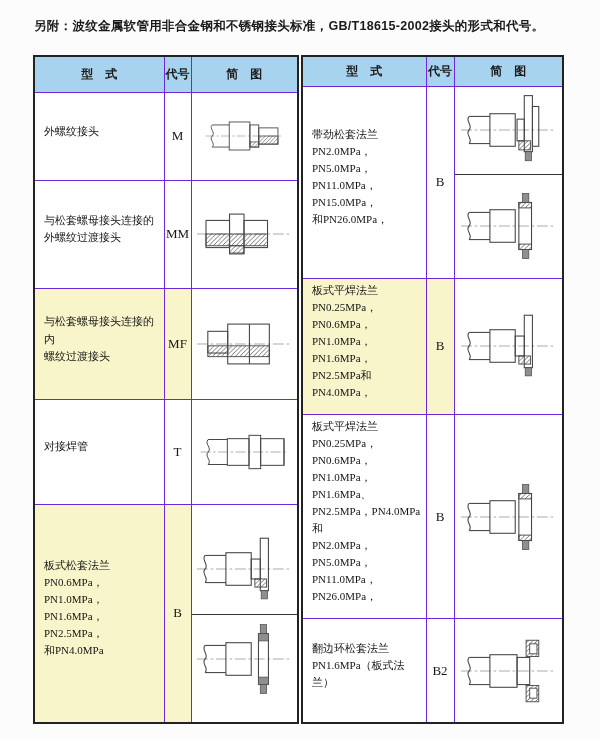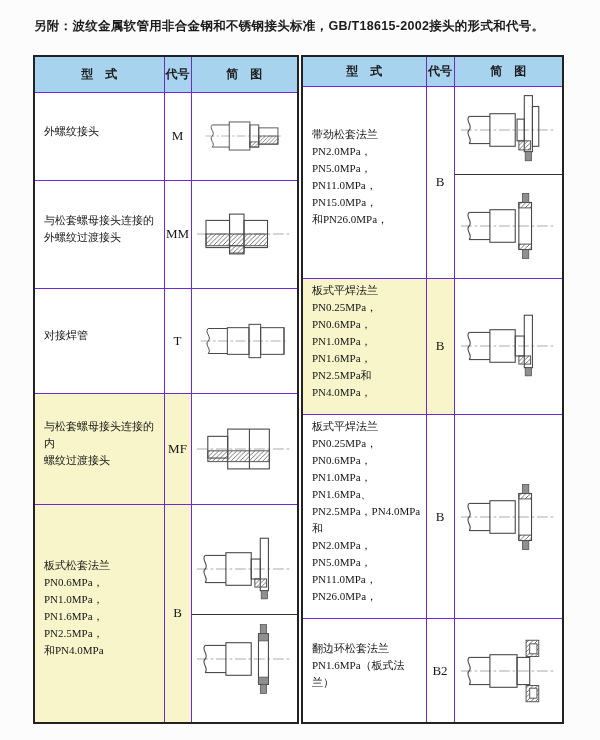--- a/index.html
+++ b/index.html
@@ -114,50 +114,50 @@
                 <line class="cl" x1="2" y1="42" x2="106" y2="42"></line>
                 <rect class="ln" x="12" y="27" width="26" height="30"></rect>
                 <rect class="ln" x="38" y="20" width="16" height="44"></rect>
                 <rect class="ln" x="54" y="27" width="26" height="30"></rect>
                 <rect class="ht" x="12" y="42" width="68" height="13"></rect>
                 <rect class="ht" x="38" y="55" width="16" height="8"></rect>
               </svg>
             </div>
           </td>
       </tr>
+      <tr class="r l3 hl" style="height:91px">
+        <td class="t">与松套螺母接头连接的内
+螺纹过渡接头</td>
+        <td class="c">MF</td>
+        <td class="d">
+            <div class="diag">
+              <svg viewBox="0 0 108 84" preserveAspectRatio="xMidYMid meet">
+                <line class="cl" x1="2" y1="42" x2="106" y2="42"></line>
+                <rect class="ln" x="14" y="28" width="22" height="24"></rect>
+                <rect class="ln" x="36" y="20" width="46" height="44"></rect>
+                <path class="ln" d="M60,20 V64"></path>
+                <rect class="ht" x="14" y="44" width="68" height="12"></rect>
+              </svg>
+            </div>
+          </td>
+      </tr>
       <tr class="r l4" style="height:86px">
         <td class="t">对接焊管</td>
         <td class="c">T</td>
         <td class="d">
             <div class="diag">
               <svg viewBox="0 0 108 84" preserveAspectRatio="xMidYMid meet">
                 <line class="cl" x1="2" y1="42" x2="106" y2="42"></line>
                 <path class="ln" d="M34,27 H11"></path>
                 <path class="ln" d="M34,57 H11"></path>
                 <path class="ln" d="M11,27 C6,32 16,37 11,42 C6,47 16,52 11,57"></path>
                 <rect class="ln" x="34" y="26" width="26" height="32"></rect>
                 <rect class="ln" x="60" y="22" width="14" height="40"></rect>
                 <rect class="ln" x="74" y="26" width="28" height="32"></rect>
                 <path class="ln" d="M102,26 V58"></path>
-              </svg>
-            </div>
-          </td>
-      </tr>
-      <tr class="r l3 hl" style="height:91px">
-        <td class="t">与松套螺母接头连接的内
-螺纹过渡接头</td>
-        <td class="c">MF</td>
-        <td class="d">
-            <div class="diag">
-              <svg viewBox="0 0 108 84" preserveAspectRatio="xMidYMid meet">
-                <line class="cl" x1="2" y1="42" x2="106" y2="42"></line>
-                <rect class="ln" x="14" y="28" width="22" height="24"></rect>
-                <rect class="ln" x="36" y="20" width="46" height="44"></rect>
-                <path class="ln" d="M60,20 V64"></path>
-                <rect class="ht" x="14" y="44" width="68" height="12"></rect>
               </svg>
             </div>
           </td>
       </tr>
       <tr class="r l5 hl" style="height:179px">
         <td class="t">板式松套法兰
 PN0.6MPa，PN1.0MPa，
 PN1.6MPa，PN2.5MPa，
 和PN4.0MPa</td>
         <td class="c">B</td>

